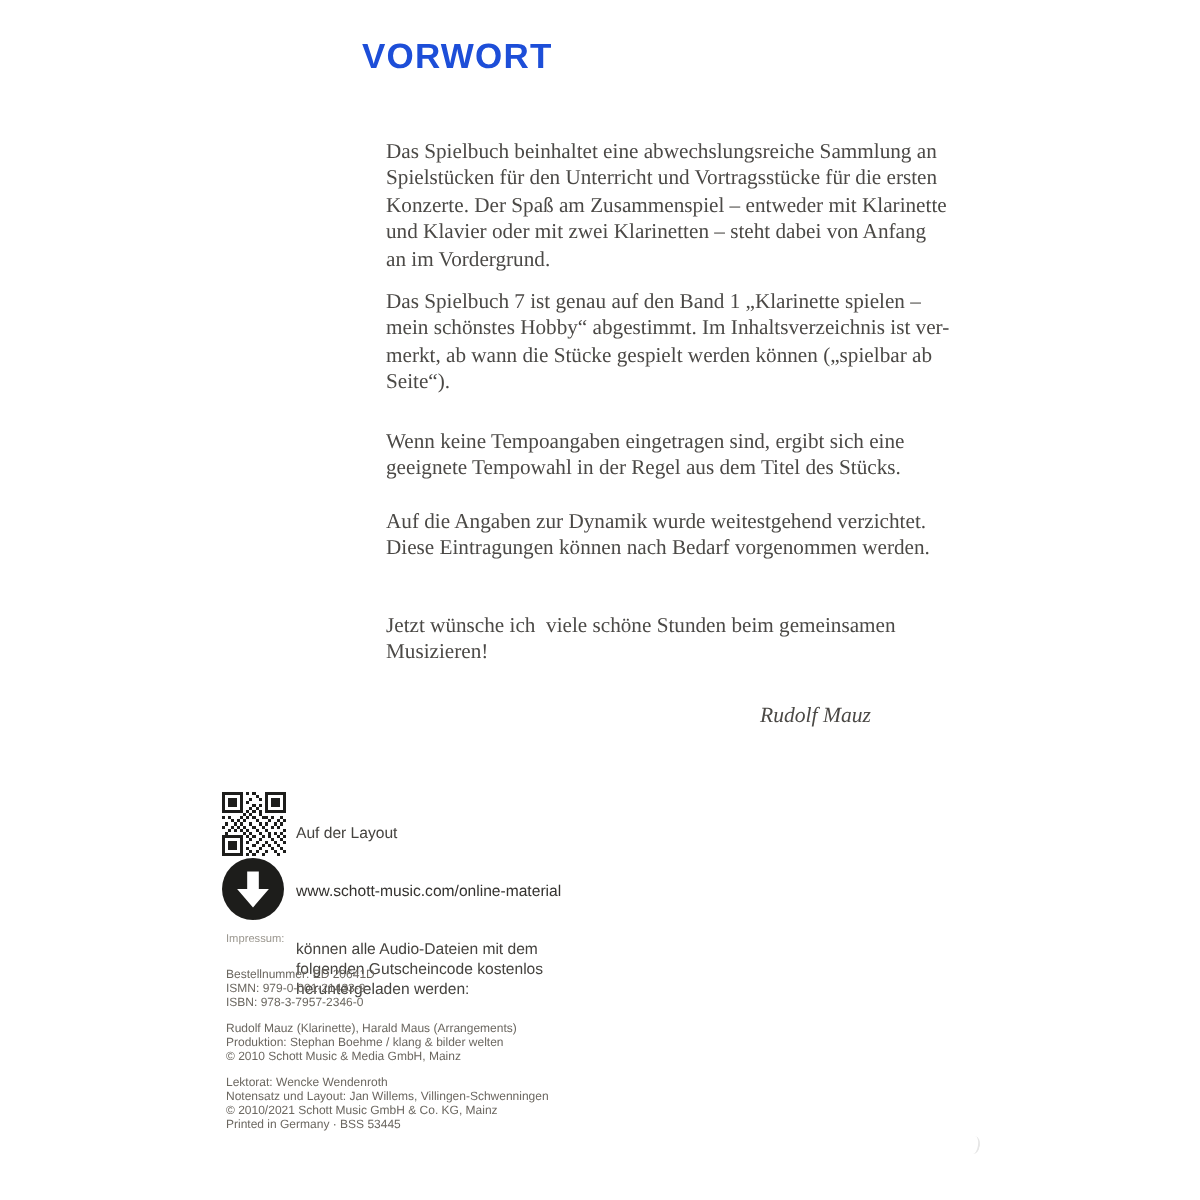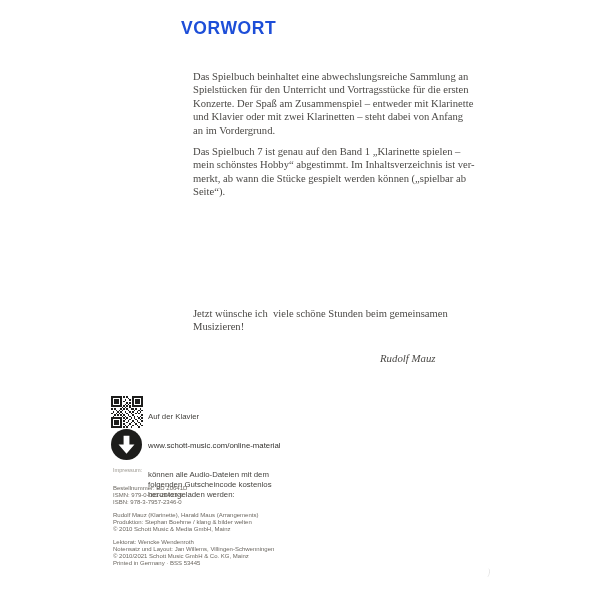--- a/index.html
+++ b/index.html
@@ -71,20 +71,24 @@
 
   <p class="para p1">Das Spielbuch beinhaltet eine abwechslungsreiche Sammlung an
 Spielstücken für den Unterricht und Vortragsstücke für die ersten
 Konzerte. Der Spaß am Zusammenspiel – entweder mit Klarinette
 und Klavier oder mit zwei Klarinetten – steht dabei von Anfang
 an im Vordergrund.</p>
   <p class="para p2">Das Spielbuch 7 ist genau auf den Band 1 „Klarinette spielen –
 mein schönstes Hobby“ abgestimmt. Im Inhaltsverzeichnis ist ver-
 merkt, ab wann die Stücke gespielt werden können („spielbar ab
 Seite“).</p>
+  <p class="para p3">Wenn keine Tempoangaben eingetragen sind, ergibt sich eine
+geeignete Tempowahl in der Regel aus dem Titel des Stücks.</p>
+  <p class="para p4">Auf die Angaben zur Dynamik wurde weitestgehend verzichtet.
+Diese Eintragungen können nach Bedarf vorgenommen werden.</p>
   <p class="para p5">Jetzt wünsche ich  viele schöne Stunden beim gemeinsamen
 Musizieren!</p>
 
   <div class="signature">Rudolf Mauz</div>
 
   <div class="qr">
     <svg viewBox="0 0 21 21" shape-rendering="crispEdges" aria-hidden="true">
       <rect x="0" y="0" width="21" height="21" fill="#ffffff"></rect>
       <g fill="#1d1d1b">
         <path d="M0 0h7v7H0z"></path>
@@ -112,21 +116,21 @@
   </div>
 
   <div class="dl-circle">
     <svg viewBox="0 0 32 32" aria-hidden="true">
       <circle cx="16" cy="16" r="16" fill="#1d1d1b"></circle>
       <path d="M13 7h6v9h5.2L16 25.5 7.8 16H13z" fill="#ffffff"></path>
     </svg>
   </div>
 
   <div class="dl-text">
-    <div>Auf der Klavier</div>
+    <div>Auf der Layout</div>
     <div class="url">www.schott-music.com/online-material</div>
     <div>können alle Audio-Dateien mit dem
 folgenden Gutscheincode kostenlos
 heruntergeladen werden:</div>
   </div>
 
   <div class="imprint-label">Impressum:</div>
   <p class="imp-block imp-1">Bestellnummer: ED 20641D
 ISMN: 979-0-001-21433-9
 ISBN: 978-3-7957-2346-0</p>

